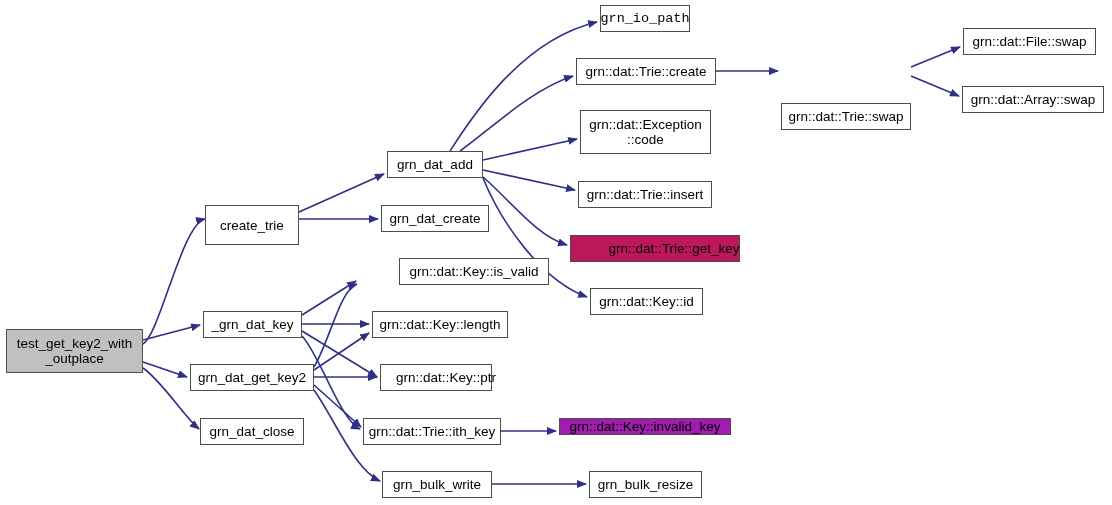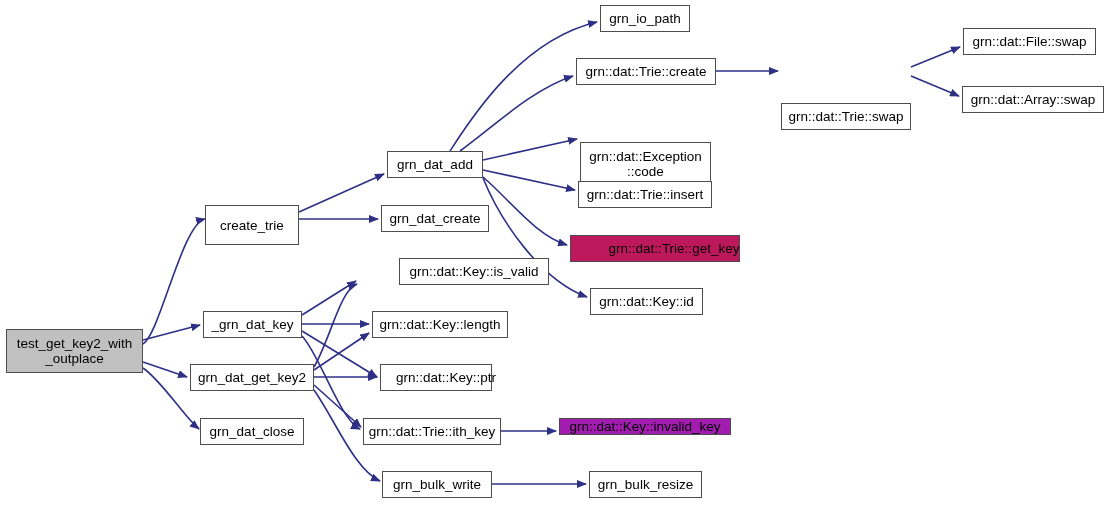--- a/index.html
+++ b/index.html
@@ -58,23 +58,23 @@
       <div class="node" style="left: 203px; top: 311px; width: 99px; height: 27px; background: rgb(255, 255, 255); border-color: rgb(77, 77, 77); color: rgb(0, 0, 0);">_grn_dat_key</div>
       <div class="node" style="left: 190px; top: 364px; width: 124px; height: 27px; background: rgb(255, 255, 255); border-color: rgb(77, 77, 77); color: rgb(0, 0, 0);">grn_dat_get_key2</div>
       <div class="node" style="left: 200px; top: 418px; width: 104px; height: 27px; background: rgb(255, 255, 255); border-color: rgb(77, 77, 77); color: rgb(0, 0, 0);">grn_dat_close</div>
       <div class="node" style="left: 387px; top: 151px; width: 96px; height: 27px; background: rgb(255, 255, 255); border-color: rgb(77, 77, 77); color: rgb(0, 0, 0);">grn_dat_add</div>
       <div class="node" style="left: 381px; top: 205px; width: 108px; height: 27px; background: rgb(255, 255, 255); border-color: rgb(77, 77, 77); color: rgb(0, 0, 0);">grn_dat_create</div>
       <div class="node" style="left: 359px; top: 258px; width: 150px; height: 27px; background: rgb(255, 255, 255); border-color: rgb(77, 77, 77); color: rgb(0, 0, 0); margin-left: 40px;">grn::dat::Key::is_valid</div>
       <div class="node" style="left: 372px; top: 311px; width: 136px; height: 27px; background: rgb(255, 255, 255); border-color: rgb(77, 77, 77); color: rgb(0, 0, 0);">grn::dat::Key::length</div>
       <div class="node" style="left: 380px; top: 364px; width: 112px; height: 27px; background: rgb(255, 255, 255); border-color: rgb(77, 77, 77); color: rgb(0, 0, 0); padding-left: 20px;">grn::dat::Key::ptr</div>
       <div class="node" style="left: 363px; top: 418px; width: 138px; height: 27px; background: rgb(255, 255, 255); border-color: rgb(77, 77, 77); color: rgb(0, 0, 0);">grn::dat::Trie::ith_key</div>
       <div class="node" style="left: 382px; top: 471px; width: 110px; height: 27px; background: rgb(255, 255, 255); border-color: rgb(77, 77, 77); color: rgb(0, 0, 0);">grn_bulk_write</div>
-      <div class="node" style="left: 600px; top: 5px; width: 90px; height: 27px; background: rgb(255, 255, 255); border-color: rgb(77, 77, 77); color: rgb(0, 0, 0);">grn_io_path</div>
+      <div class="node" style="left: 600px; top: 5px; width: 90px; height: 27px; background: rgb(255, 255, 255); border-color: rgb(77, 77, 77); color: rgb(0, 0, 0); font-family: Liberation Mono, monospace;">grn_io_path</div>
       <div class="node" style="left: 576px; top: 58px; width: 140px; height: 27px; background: rgb(255, 255, 255); border-color: rgb(77, 77, 77); color: rgb(0, 0, 0);">grn::dat::Trie::create</div>
-      <div class="node" style="left: 580px; top: 110px; width: 131px; height: 44px; background: rgb(255, 255, 255); border-color: rgb(77, 77, 77); color: rgb(0, 0, 0); margin-top: 32px;">grn::dat::Exception
+      <div class="node" style="left: 580px; top: 110px; width: 131px; height: 44px; background: rgb(255, 255, 255); border-color: rgb(77, 77, 77); color: rgb(0, 0, 0);">grn::dat::Exception
 ::code</div>
       <div class="node" style="left: 578px; top: 181px; width: 134px; height: 27px; background: rgb(255, 255, 255); border-color: rgb(77, 77, 77); color: rgb(0, 0, 0);">grn::dat::Trie::insert</div>
       <div class="node" style="left: 570px; top: 235px; width: 170px; height: 27px; background: #be185d; border-color: rgb(77, 77, 77); color: rgb(0, 0, 0); padding-left: 38px;">grn::dat::Trie::get_key</div>
       <div class="node" style="left: 590px; top: 288px; width: 113px; height: 27px; background: rgb(255, 255, 255); border-color: rgb(77, 77, 77); color: rgb(0, 0, 0);">grn::dat::Key::id</div>
       <div class="node" style="left: 559px; top: 418px; width: 172px; height: 17px; background: #a21caf; border-color: rgb(77, 77, 77); color: rgb(0, 0, 0);">grn::dat::Key::invalid_key</div>
       <div class="node" style="left: 589px; top: 471px; width: 113px; height: 27px; background: rgb(255, 255, 255); border-color: rgb(77, 77, 77); color: rgb(0, 0, 0);">grn_bulk_resize</div>
       <div class="node" style="left: 781px; top: 58px; width: 130px; height: 27px; background: rgb(255, 255, 255); border-color: rgb(77, 77, 77); color: rgb(0, 0, 0); margin-top: 45px;">grn::dat::Trie::swap</div>
       <div class="node" style="left: 963px; top: 28px; width: 133px; height: 27px; background: rgb(255, 255, 255); border-color: rgb(77, 77, 77); color: rgb(0, 0, 0);">grn::dat::File::swap</div>
       <div class="node" style="left: 962px; top: 86px; width: 142px; height: 27px; background: rgb(255, 255, 255); border-color: rgb(77, 77, 77); color: rgb(0, 0, 0); text-align: right;">grn::dat::Array::swap</div>
     </div>

